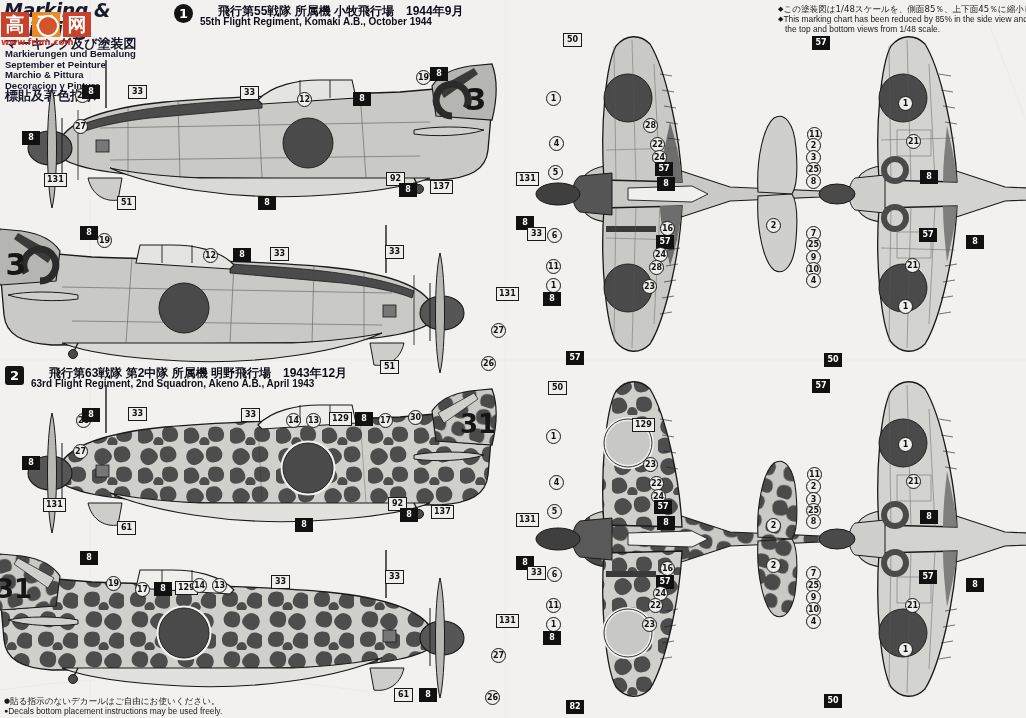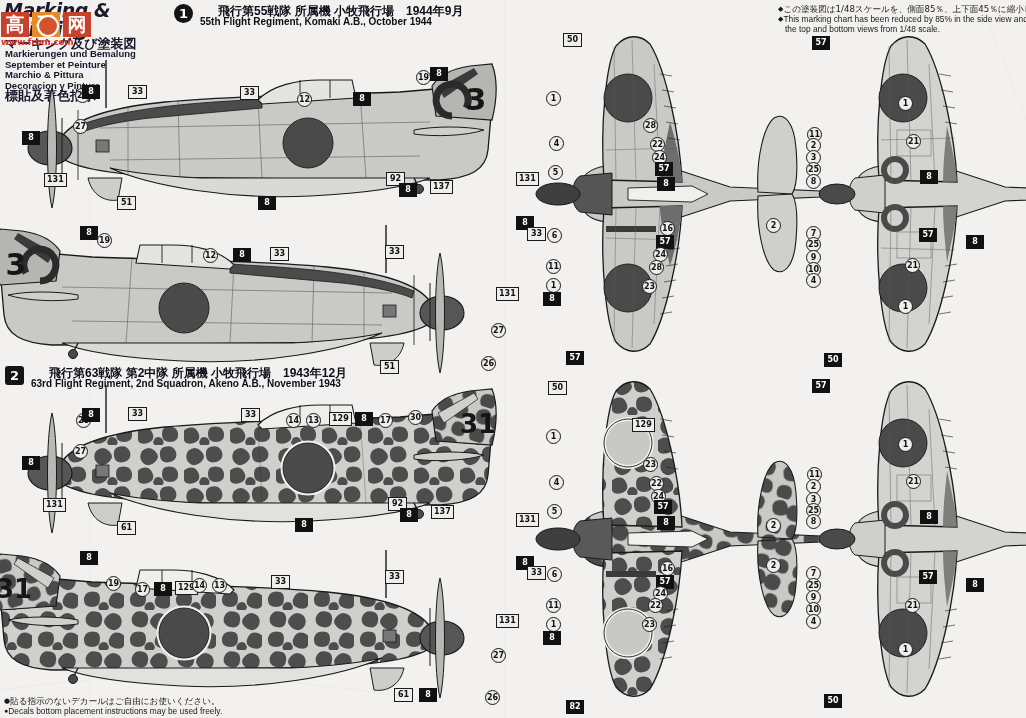--- a/index.html
+++ b/index.html
@@ -131,22 +131,22 @@
   </div>
 
   <div class="abs scheme-head" style="left:174px;top:4px;">
     <div class="scheme-badge">1</div>
     <div class="scheme-jp">飛行第55戦隊 所属機  小牧飛行場　1944年9月</div>
     <div class="scheme-en">55th Flight Regiment, Komaki A.B., October 1944</div>
   </div>
 
   <div class="abs scheme-head" style="left:5px;top:366px;">
     <div class="scheme-badge sq">2</div>
-    <div class="scheme-jp">飛行第63戦隊 第2中隊 所属機  小牧飛行場　1943年12月</div>
-    <div class="scheme-en">63rd Flight Regiment, 2nd Squadron, Akeno A.B., November 1943</div>
+    <div class="scheme-jp">飛行第63戦隊 第2中隊 所属機  明野飛行場　1943年12月</div>
+    <div class="scheme-en">63rd Flight Regiment, 2nd Squadron, Akeno A.B., April 1943</div>
   </div>
 
   <div class="abs" style="left:778px;top:4px;width:246px;">
     <div class="note-line jp"><span class="bullet">◆</span><span>この塗装図は1/48スケールを、側面85％、上下面45％に縮小してあります。</span></div>
     <div class="note-line"><span class="bullet">◆</span><span>This marking chart has been reduced by 85% in the side view and 45% in</span></div>
     <div class="note-line ind">the top and bottom views from 1/48 scale.</div>
   </div>
 
   <div class="abs" id="footer">
     <div class="note-line jp"><span class="bullet">●</span><span>貼る指示のないデカールはご自由にお使いください。</span></div>

